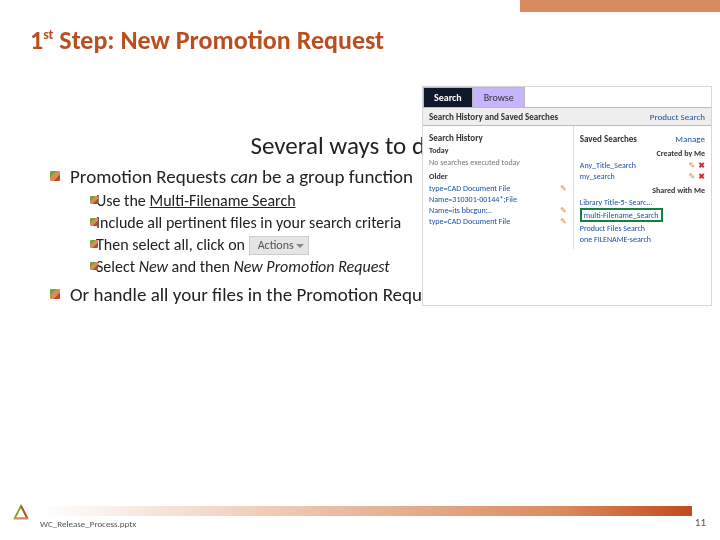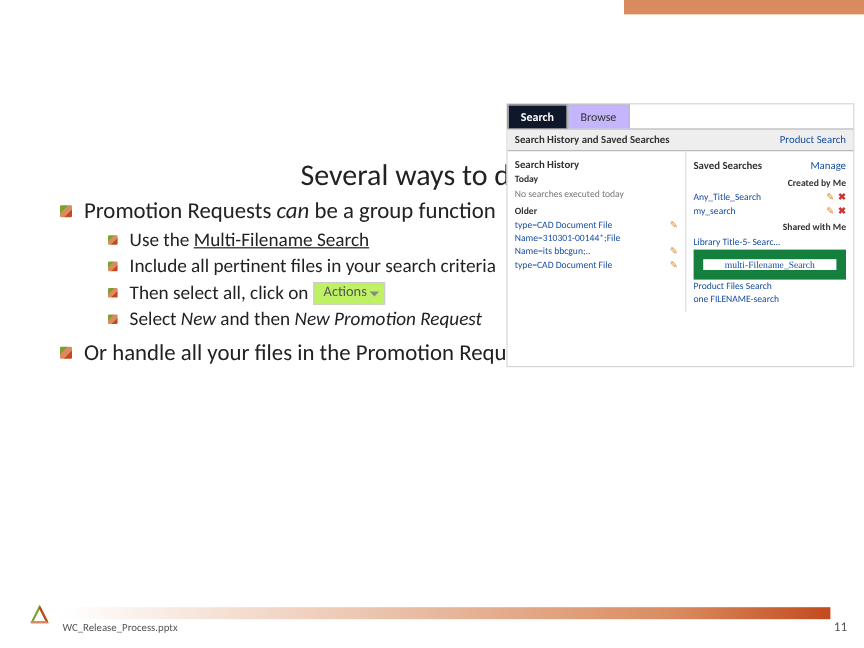--- a/index.html
+++ b/index.html
@@ -4,58 +4,61 @@
 <style>
   * { box-sizing: border-box; margin: 0; padding: 0; }
   html, body { width: 720px; height: 540px; font-family: Calibri, Arial, sans-serif; background: #fff; overflow: hidden; }
   .slide { position: relative; width: 720px; height: 540px; }
   .topbar { position: absolute; top: 0; right: 0; width: 200px; height: 12px; background: #d98b5f; }
   .title { position: absolute; top: 24px; left: 30px; font-size: 26px; font-weight: 700; color: #b94e1e; }
   .title sup { font-size: 14px; vertical-align: super; }
   .body { position: absolute; top: 130px; left: 38px; right: 20px; }
   .lead { font-size: 25px; color: #222; margin-bottom: 4px; text-align: center; }
   .lvl1 { margin-left: 12px; font-size: 19px; color: #222; position: relative; padding-left: 20px; margin-bottom: 2px; line-height: 1.25; }
-  .lvl2 { margin-left: 52px; font-size: 16px; color: #222; position: relative; padding-left: 18px; margin-bottom: 2px; line-height: 1.25; }
+  .lvl2 { margin-left: 52px; font-size: 16px; color: #222; position: relative; padding-left: 6px; margin-bottom: 2px; line-height: 1.25; }
   .bullet1::before { content: ""; position: absolute; left: 0; top: 6px; width: 10px; height: 10px; background: linear-gradient(135deg,#7ea02f 33%,#d98b5f 33% 66%,#c24a1e 66%); border-radius: 1px; }
   .bullet2::before { content: ""; position: absolute; left: 0; top: 5px; width: 8px; height: 8px; background: linear-gradient(135deg,#7ea02f 33%,#d98b5f 33% 66%,#c24a1e 66%); border-radius: 1px; }
   em.ital { font-style: italic; }
   .underline { text-decoration: underline; }
-  .actions-btn { display: inline-block; background: #bef264; border: 1px solid #ccc; color: #555; font-size: 12px; padding: 1px 14px 1px 8px; position: relative; vertical-align: middle; }
+  .actions-btn { display: inline-block; background: #e5e5e5; border: 1px solid #ccc; color: #555; font-size: 12px; padding: 1px 14px 1px 8px; position: relative; vertical-align: middle; }
   .actions-btn::after { content: ""; position: absolute; right: 4px; top: 7px; border: 4px solid transparent; border-top-color: #888; }
   
   .mock { position: absolute; top: 86px; right: 8px; width: 290px; height: 220px; background: #fff; font-size: 9px; color: #333; border: 1px solid #d6d6d6; }
   .mock .tabs { display: flex; }
   .mock .tab { padding: 3px 10px; border: 1px solid #bbb; border-bottom: none; background: #c4b5fd; font-size: 10px; }
   .mock .tab.active { background: #0f172a; color: #fff; font-weight: 700; }
   .mock .bar { background: #eee; border-top: 1px solid #bbb; border-bottom: 1px solid #bbb; padding: 3px 6px; display: flex; justify-content: space-between; }
   .mock .bar .adv { color: #1a4fa3; }
   .mock .cols { display: flex; }
   .mock .colL { flex: 1.1; padding: 4px 6px; border-right: 1px solid #ddd; }
   .mock .colR { flex: 1; padding: 4px 6px; text-align: right; }
   .mock .sect { font-weight: 700; margin: 2px 0; }
   .mock .muted { color: #777; }
   .mock .link { color: #1a4fa3; }
   .mock .row { display: flex; justify-content: space-between; align-items: center; margin: 1px 0; white-space: nowrap; }
   .mock .x { color: #c33; font-weight: 700; margin-left: 3px; }
   .mock .pen { color: #d9882f; margin-left: 3px; }
-  .mock .hl { border: 8px solid #15803d; padding: 0 18px; font-family: Liberation Serif, serif; }
+  .mock .hl { border: 2px solid #15803d; padding: 0 2px; }
   .mock .small { font-size: 8px; }
-  .footer { position: absolute; bottom: 10px; left: 0; right: 0; height: 24px; margin-left: 12px; }
+  .footer { position: absolute; bottom: 10px; left: 0; right: 0; height: 24px; }
   .footer .grad { position: absolute; left: 40px; right: 28px; top: 0; height: 10px; background: linear-gradient(90deg, rgba(217,139,95,0) 0%, rgba(217,139,95,0.25) 20%, #d98b5f 80%, #c24a1e 100%); }
   .footer .logo { position: absolute; left: 12px; top: -2px; width: 18px; height: 18px; }
   .footer .logo svg { width: 18px; height: 18px; }
   .footer .fname { position: absolute; left: 40px; top: 12px; font-size: 9px; color: #555; }
   .footer .pnum { position: absolute; right: 14px; top: 10px; font-size: 11px; color: #555; }
 </style>
 </head>
 <body>
 
 <div class="slide">
   <div class="topbar"></div>
 
+  <div class="title">
+    <span>1</span><sup>st</sup><span> Step:   New Promotion Request</span>
+  </div>
 
   <div class="body">
     <div class="lead">Several ways to do this:</div>
 
     <div class="lvl1 bullet1" style="max-width:370px;">
       <span>Promotion Requests </span><em class="ital">can</em><span> be a group function</span>
     </div>
 
     <div class="lvl2 bullet2">
       <span>Use the </span><span class="underline">Multi-Filename Search</span>

